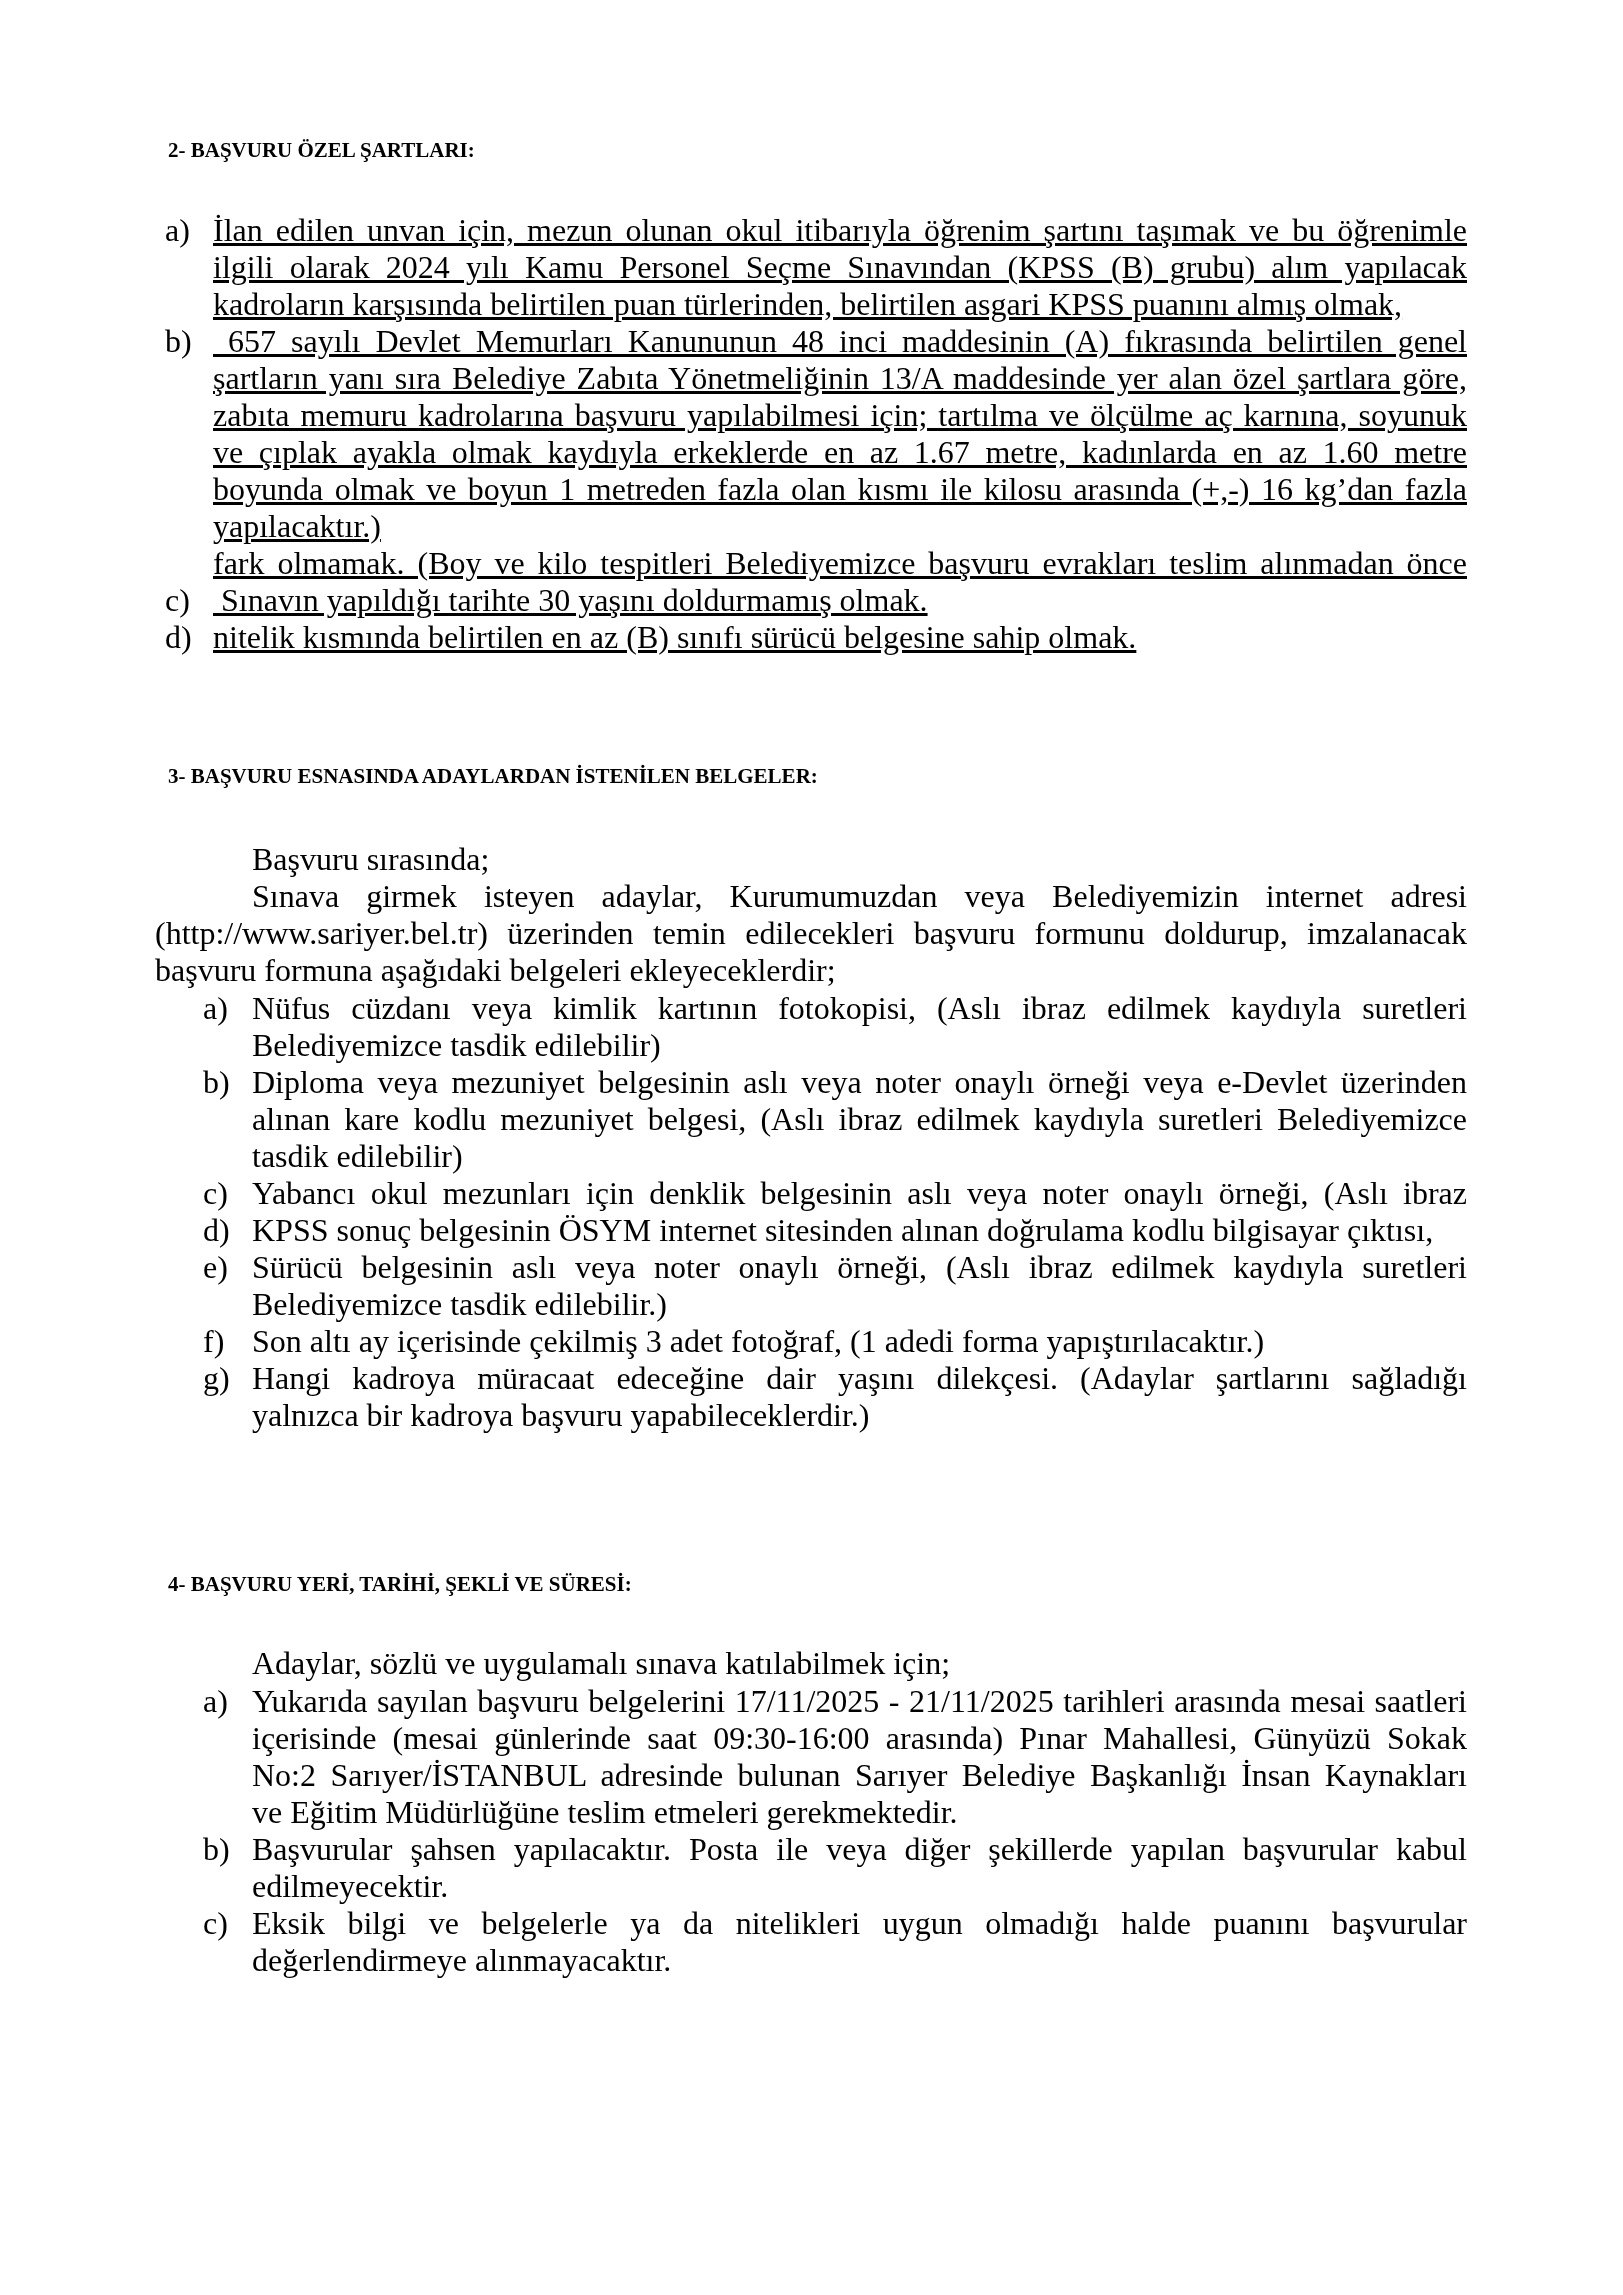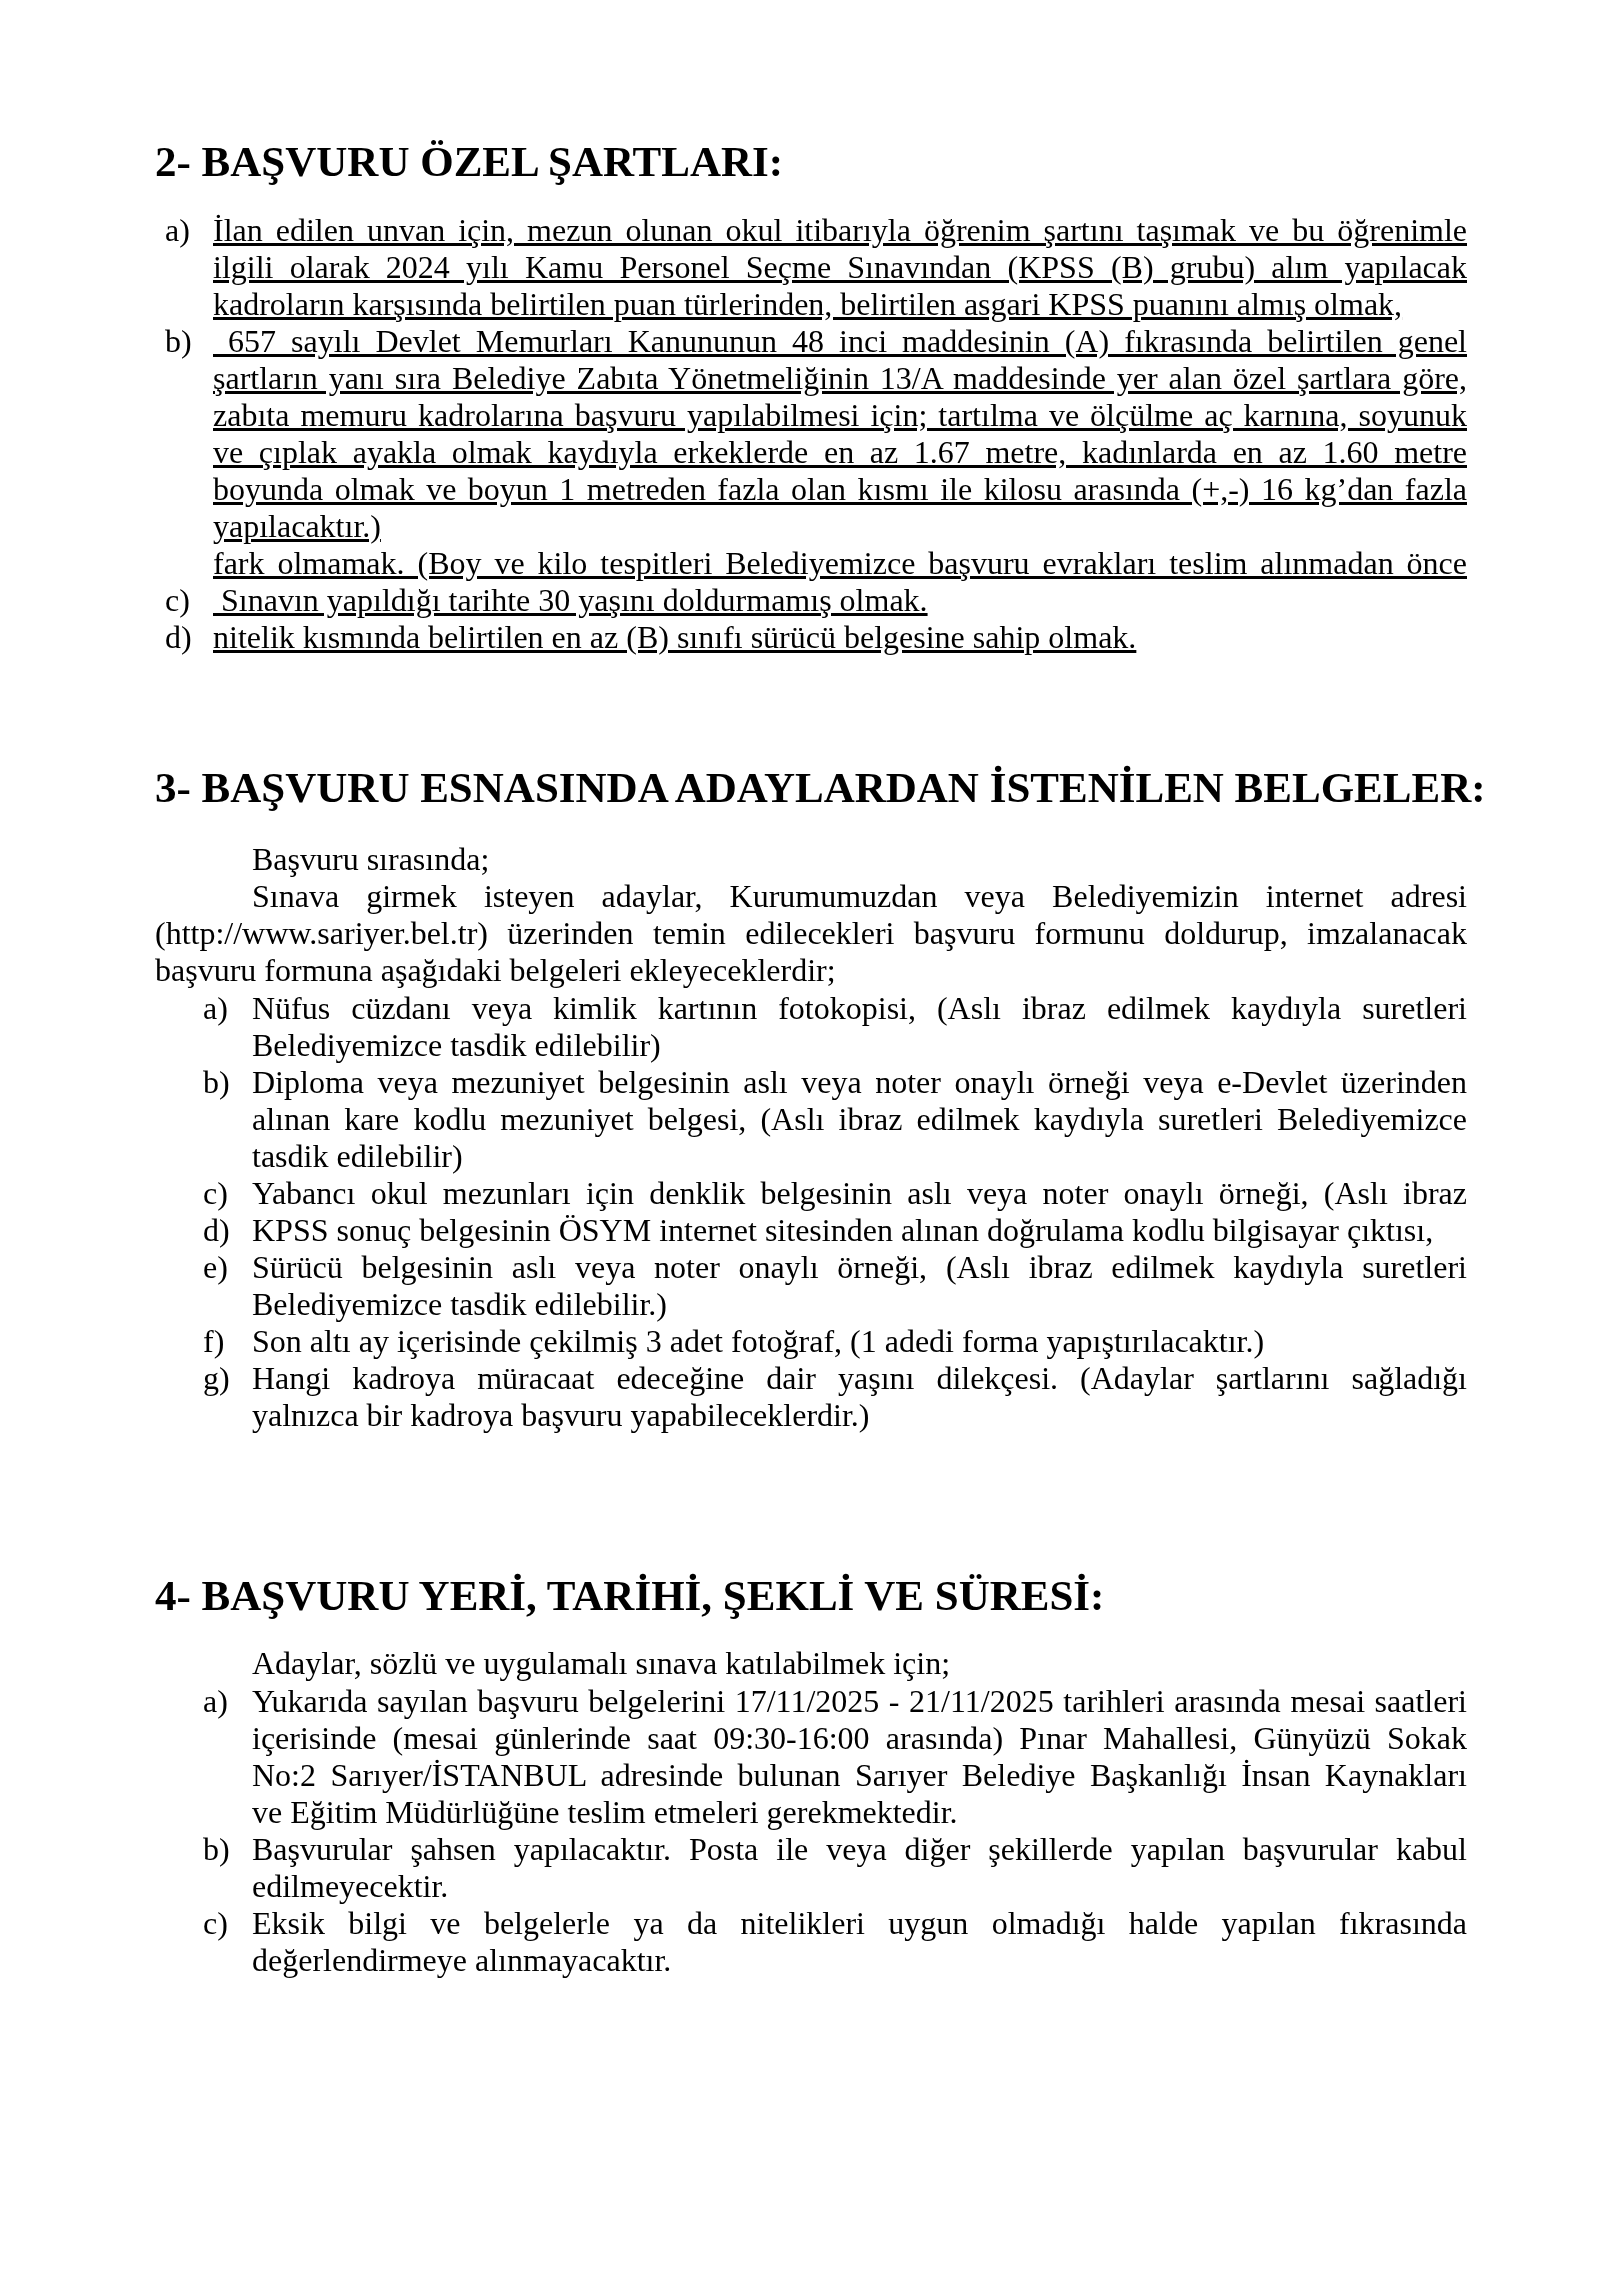--- a/index.html
+++ b/index.html
@@ -3,21 +3,21 @@
 <meta charset="utf-8">
 <style>
   html, body { margin: 0; padding: 0; background: #ffffff; }
   body { width: 1623px; height: 2295px; position: relative; overflow: hidden; }
   .page {
     position: absolute; left: 0; top: 0; width: 1623px; height: 2295px;
     font-family: "Liberation Serif", "DejaVu Serif", serif;
     color: #000000; font-size: 32px;
   }
   .h {
-    position: absolute; left: 155px; font-weight: bold; font-size: 43px;
+    position: absolute; left: 168px; font-weight: bold; font-size: 21px;
     white-space: nowrap; line-height: 1;
   }
   .block { position: absolute; }
   .line {
     display: block; height: 37px; line-height: 37px;
     text-align: justify; text-align-last: justify; white-space: nowrap;
   }
   .line.last { text-align-last: left; }
   .item { position: relative; }
   .marker { position: absolute; top: 0; line-height: 37px; white-space: pre; }
@@ -153,20 +153,20 @@
     <div class="item">
       <span class="marker">b)</span>
       <div class="body">
         <span class="line">Başvurular şahsen yapılacaktır. Posta ile veya diğer şekillerde yapılan başvurular kabul</span>
         <span class="line last">edilmeyecektir.</span>
       </div>
     </div>
     <div class="item">
       <span class="marker">c)</span>
       <div class="body">
-        <span class="line">Eksik bilgi ve belgelerle ya da nitelikleri uygun olmadığı halde yapılan fıkrasında</span>
+        <span class="line">Eksik bilgi ve belgelerle ya da nitelikleri uygun olmadığı halde puanını başvurular</span>
         <span class="line last">değerlendirmeye alınmayacaktır.</span>
       </div>
     </div>
   </div>
 
 </div>
 
 
 </body></html>

